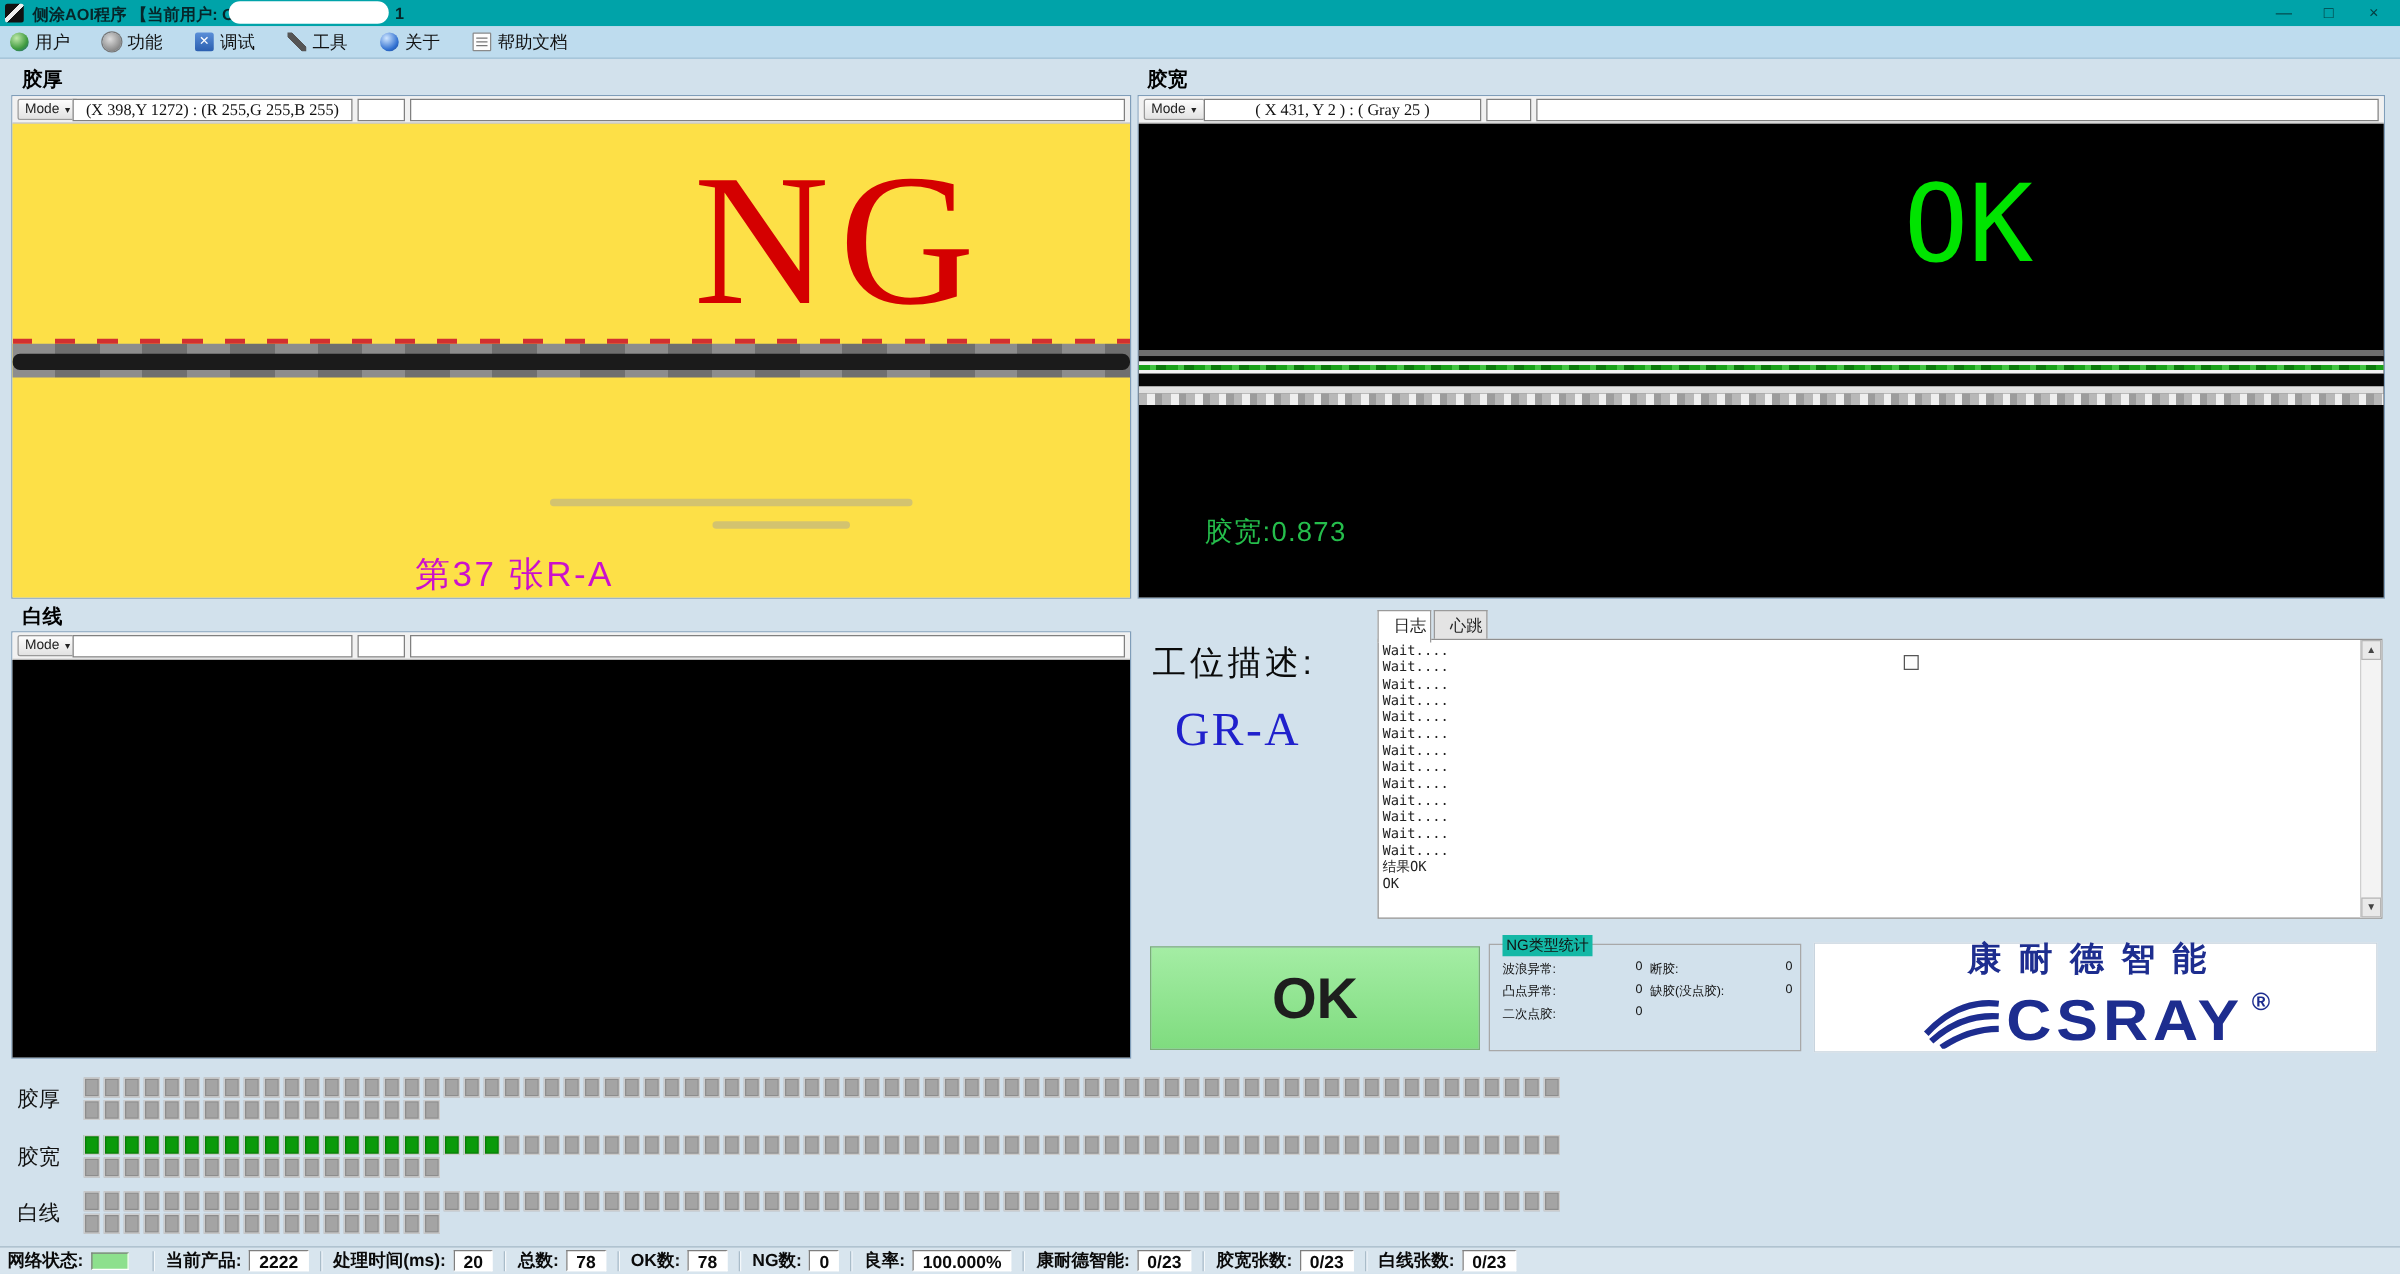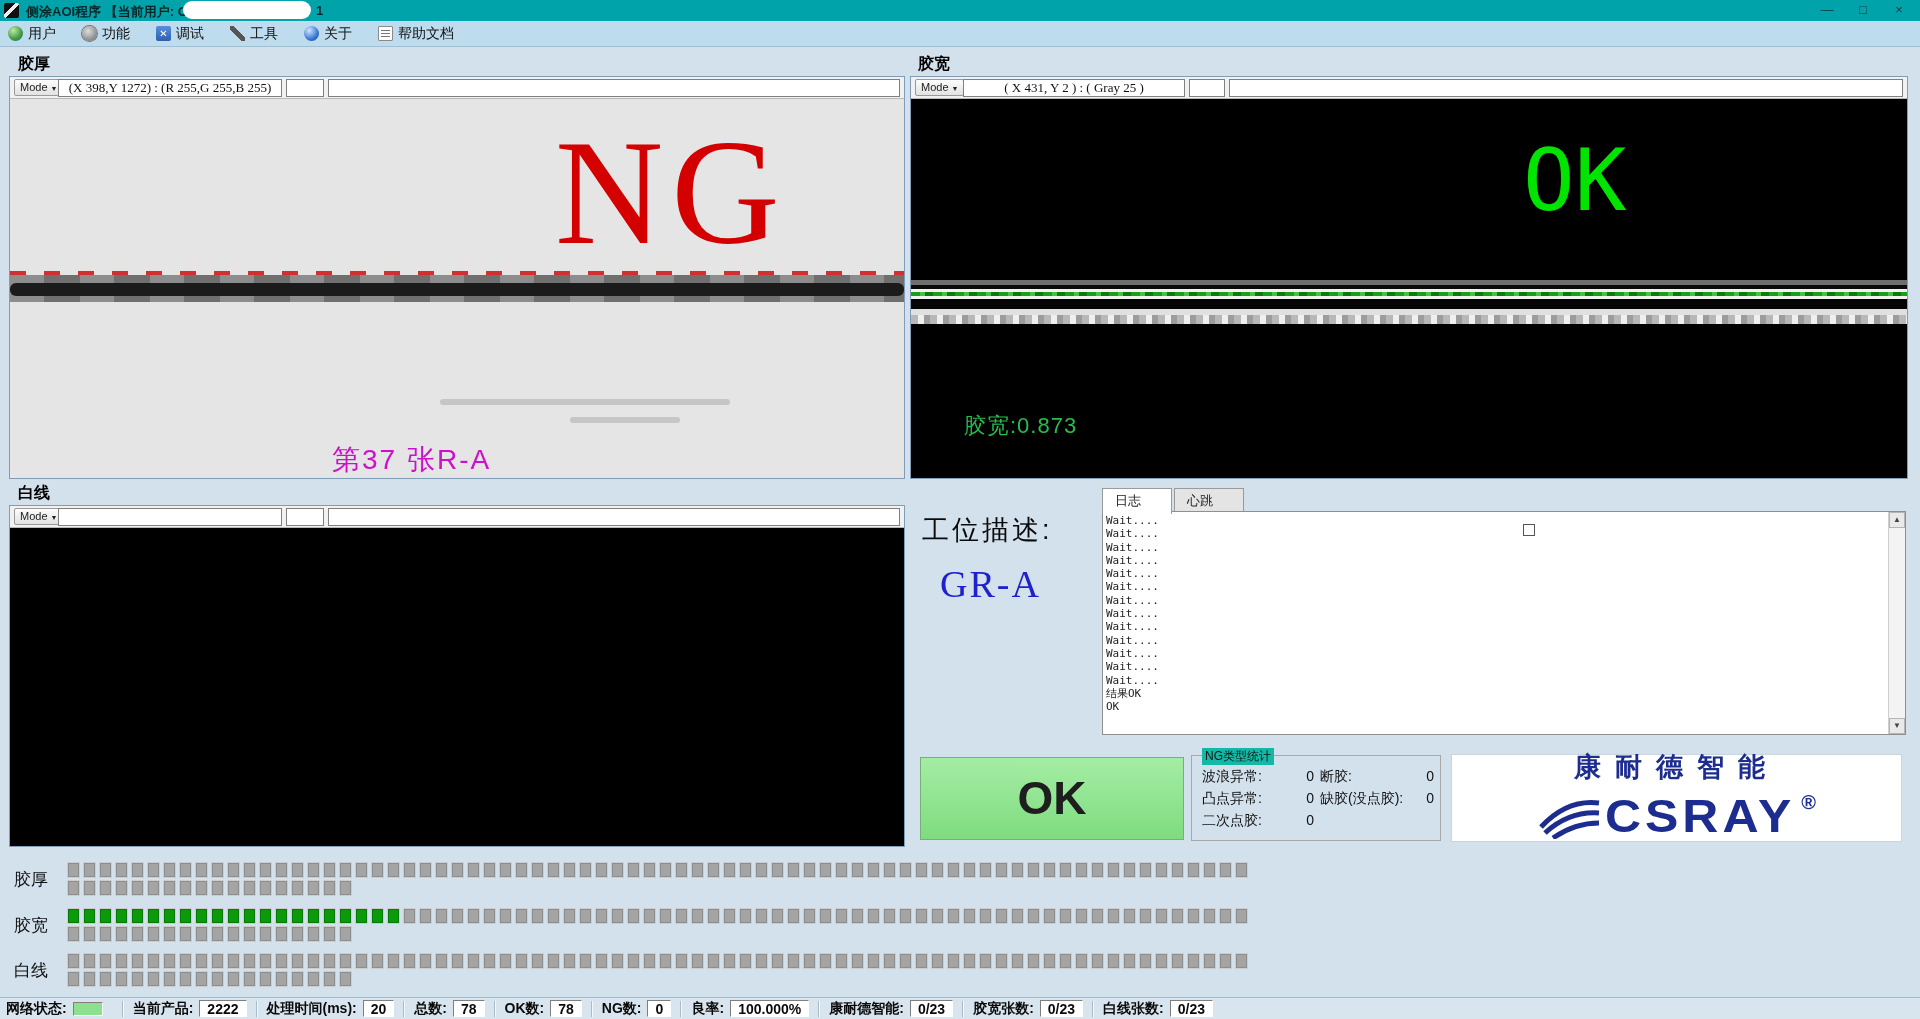--- a/index.html
+++ b/index.html
@@ -45,21 +45,21 @@
     display:flex; align-items:center; flex:none; position:relative; }
   .mode-btn { margin-left:4px; font-size:11px; color:#222; border:1px solid #9a9a9a;
     background:linear-gradient(#fdfdfd,#e2e2e2); padding:1px 5px 2px 5px; border-radius:2px; }
   .mode-caret { font-size:7px; margin-left:3px; }
   .readout { position:absolute; top:2px; height:18px; background:#fff;
     border:1px solid #808080; font-family:"Liberation Serif",serif; font-size:13px;
     text-align:center; line-height:16px; color:#111; overflow:hidden; white-space:nowrap; }
   .img-area { flex:1; position:relative; overflow:hidden; }
 
   
-  #ng-img { background:#e5e5e5; }
+  #ng-img { background:#fde047; }
   #ng-text { position:absolute; left:545px; top:18px; font-family:"Liberation Serif",serif;
     font-size:150px; font-weight:500; color:#d40000; letter-spacing:8px; line-height:1; }
   #ng-band { position:absolute; left:0; top:176px; width:100%; height:27px;
     background:repeating-linear-gradient(90deg,#8d8d8d 0 34px,#6f6f6f 34px 70px); }
   #ng-band-core { position:absolute; left:0; top:8px; width:100%; height:13px;
     background:#1b1b1b; border-radius:6px; }
   #ng-band-dashes { position:absolute; left:0; top:-4px; width:100%; height:4px;
     background:repeating-linear-gradient(90deg,#d23030 0 16px,transparent 16px 34px); }
   #detect-lines { position:absolute; left:39px; top:290px; color:#c62020;
     font-size:25px; line-height:27px; letter-spacing:2px; white-space:nowrap; }
@@ -74,21 +74,21 @@
   .strip { position:absolute; left:0; width:100%; }
   #measure-text { position:absolute; left:53px; top:312px; color:#25be4c;
     font-family:Liberation Sans, sans-serif; font-size:22px; letter-spacing:1px; }
 
   
   #station-label { position:absolute; left:922px; top:512px; font-size:27px; color:#0a0a0a; letter-spacing:3px; }
   #station-value { position:absolute; left:940px; top:562px; font-size:38px;
     font-family:"Liberation Serif",serif; color:#2020cc; letter-spacing:2px; }
 
   #log-tabs { position:absolute; left:1102px; top:488px; display:flex; }
-  .tab { font-size:13px; padding:3px 30px 4px 12px; border:1px solid #9a9a9a;
+  .tab { font-size:13px; padding:3px 3px 4px 12px; border:1px solid #9a9a9a;
     border-bottom:none; background:#e4e4e4; color:#222; margin-right:2px; }
   .tab.active { background:#fff; font-weight:normal; position:relative; z-index:2; }
   #log-content { position:absolute; left:1102px; top:511px; width:804px; height:224px;
     background:#fff; border:1px solid #8f8f8f; }
   #log-entries { position:absolute; left:3px; top:2px; right:20px; bottom:2px;
     font-family:"DejaVu Sans Mono",monospace; font-size:11px; line-height:13.3px;
     color:#222; overflow:hidden; }
   #log-scrollbar { position:absolute; top:0; right:0; bottom:0; width:17px;
     background:#f3f3f3; border-left:1px solid #cfcfcf; }
   .scroll-arrow { position:absolute; left:0; width:16px; height:16px; background:#e9e9e9;
@@ -101,21 +101,21 @@
   #result-button { position:absolute; left:920px; top:757px; width:264px; height:83px;
     background:linear-gradient(#a4eda4,#7fdc7f); border:1px solid #79ad79;
     font-size:46px; font-weight:bold; color:#1e1e1e; text-align:center; line-height:80px; }
   #ng-stats { position:absolute; left:1191px; top:755px; width:250px; height:86px;
     border:1px solid #a8a8a8; }
   #ng-stats-title { position:absolute; left:10px; top:-8px; background:#14b8a6;
     font-size:12px; padding:0 3px; color:#111; }
   .stat-col { position:absolute; top:12px; display:flex; flex-direction:column; gap:4px; }
   #ng-stats-col1 { left:10px; width:112px; }
   #ng-stats-col2 { left:128px; width:114px; }
-  .stat-row { display:flex; justify-content:space-between; font-size:14px; color:#111; }
+  .stat-row { display:flex; justify-content:space-between; font-size:10px; color:#111; }
   #logo-box { position:absolute; left:1451px; top:754px; width:451px; height:88px;
     background:#fff; border:1px solid #c8d4de; text-align:center; }
   #logo-row { display:flex; align-items:flex-start; justify-content:center; margin-top:6px; }
   #logo-swoosh { margin-top:6px; margin-right:4px; }
   #logo-brand { font-size:50px; font-weight:bold; color:#1d2d8f; letter-spacing:4px;
     line-height:1; transform:scaleY(.92); }
   #logo-reg { font-size:20px; color:#1d2d8f; font-weight:bold; margin-left:6px; }
   #logo-subtitle { font-size:27px; font-weight:bold; color:#1d2d8f; letter-spacing:14px;
     margin-top:-6px; }
 

